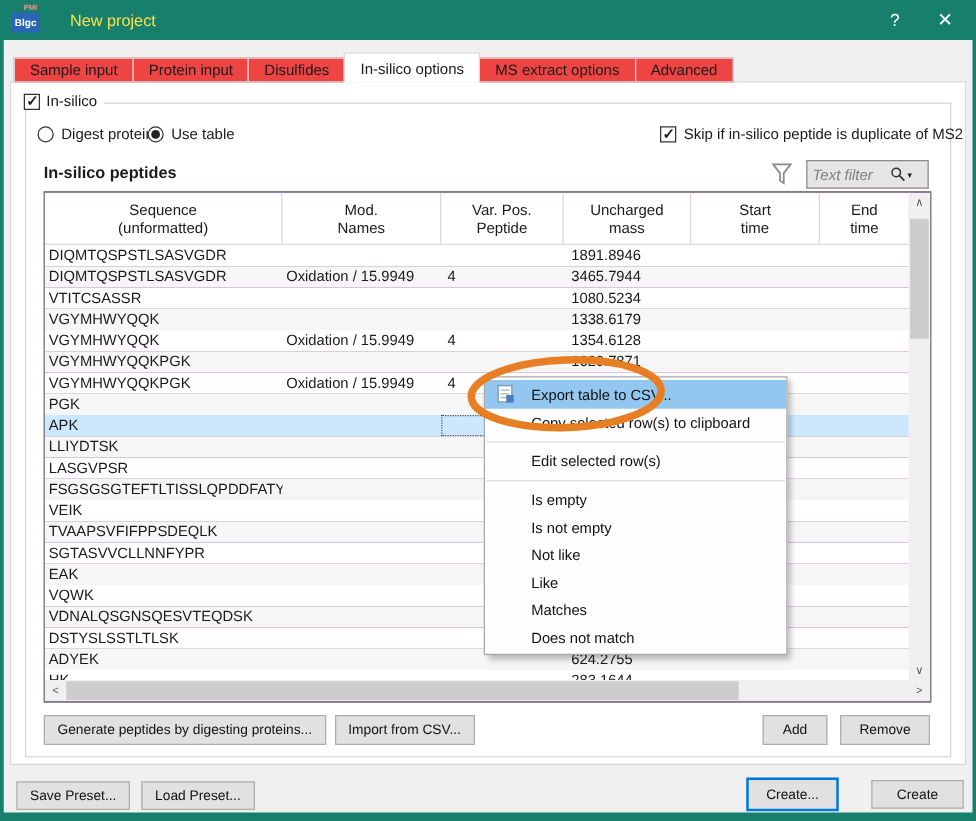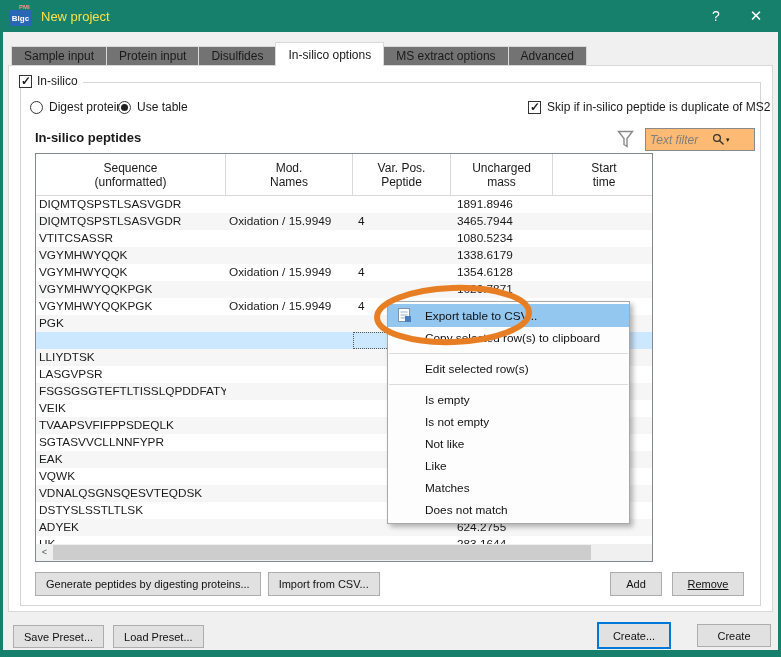--- a/index.html
+++ b/index.html
@@ -2,62 +2,62 @@
 <html><head>
 <meta charset="utf-8">
 <style>
   * { margin:0; padding:0; box-sizing:border-box; }
   html,body { width:781px; height:657px; }
   body { font-family:"Liberation Sans", sans-serif; font-size:12px; color:#1a1a1a; }
 
   .dialog { position:relative; width:781px; height:657px; background:#17806D; overflow:hidden; }
 
   
-  .titlebar { position:absolute; left:0; top:0; width:781px; height:32px; background:#17806D; display:flex; align-items:center; }
+  .titlebar { position:absolute; left:0; top:0; width:781px; height:32px; background:#17806D; display:flex; align-items:center;gap:15px; }
   .app-icon { position:relative; width:24px; height:24px; margin-left:9px; }
   .app-icon-pmi { position:absolute; top:0; left:10px; font-size:6px; font-weight:bold; color:#ff8d7e; line-height:6px; }
   .app-icon-blgc { position:absolute; left:0; top:6px; width:23px; height:16px; background:#2a66b6; color:#fff; font-size:8px; font-weight:bold; border-radius:2px; display:flex; align-items:center; justify-content:center; }
   .title-text { color:#fde047; font-size:13px; margin-left:8px; }
   .tb-btn { position:absolute; top:0; height:32px; width:34px; color:#ffffff; display:flex; align-items:center; justify-content:center; font-size:14px; }
   .tb-help { right:48px; }
   .tb-close { right:8px; font-size:15px; }
 
   
   .body { position:absolute; left:3px; top:32px; width:775px; height:618px; background:#f0f0f0; }
 
   
   .tabbar { position:absolute; left:11px; top:42px; height:24px; display:flex; align-items:flex-end; z-index:3; }
-  .tab { height:20px; background:#737373; border:1px solid #d9d9d9; display:flex; align-items:center; padding:0 12px; margin-left:-1px; color:#1a1a1a; }
+  .tab { height:20px; background:#ef4444; border:1px solid #d9d9d9; display:flex; align-items:center; padding:0 12px; margin-left:-1px; color:#1a1a1a; }
   .tab:first-child { margin-left:0; }
   .tab.active { height:24px; background:#ffffff; border-bottom:none; position:relative; z-index:4; }
 
   .tabpage { position:absolute; left:8px; top:65px; width:765px; height:547px; background:#ffffff; border:1px solid #d9d9d9; z-index:1; }
 
   
   .groupbox { position:absolute; left:20px; top:82px; width:741px; height:524px; border:1px solid #d5d5d5; z-index:2; }
   .groupbox-label { position:absolute; left:14px; top:74px; background:#ffffff; padding:0 5px; display:flex; align-items:center; gap:5px; z-index:3; }
 
   
   .cb { width:13px; height:13px; background:#fff; border:1px solid #333; position:relative; display:inline-block; flex:none; }
   .cb.checked::after { content:"\2713"; position:absolute; left:1px; top:-2px; font-size:12px; font-weight:bold; color:#1a1a1a; }
   .radio { width:13px; height:13px; background:#fff; border:1px solid #333; border-radius:50%; position:relative; display:inline-block; flex:none; }
   .radio.checked::after { content:""; position:absolute; left:2px; top:2px; width:7px; height:7px; background:#222; border-radius:50%; }
   .ctl-row { position:absolute; display:flex; align-items:center; gap:6px; z-index:3; }
 
   .table-title { position:absolute; left:35px; top:130px; font-size:13px; font-weight:bold; z-index:3; }
 
   .funnel { position:absolute; left:617px; top:130px; z-index:3; }
-  .filterbox { position:absolute; left:645px; top:128px; width:110px; height:23px; background:#fdba74; border:1px solid #8a8a8a; z-index:3; display:flex; align-items:center; }
+  .filterbox { position:absolute; left:645px; top:128px; width:98px; height:23px; background:#e5e5e5; border:1px solid #8a8a8a; z-index:3; display:flex; align-items:center; }
   .filterbox input { border:none; outline:none; width:62px; margin-left:4px; font-family:"Liberation Sans", sans-serif; font-size:12px; font-style:italic; color:#555; background:transparent; }
   .filterbox input::placeholder { color:#808080; font-style:italic; }
   .search-wrap { display:flex; align-items:center; gap:1px; }
   .dd-arrow { font-size:7px; color:#222; }
 
   
-  .ptable { position:absolute; left:35px; top:153px; width:618px; height:409px; border:1px solid #828790; background:#701a75; z-index:3; overflow:hidden; }
+  .ptable { position:absolute; left:35px; top:153px; width:710px; height:409px; border:1px solid #828790; background:#701a75; z-index:3; overflow:hidden; }
   .thead { position:absolute; left:0; top:0; width:692px; height:42px; display:grid; grid-template-columns:190px 127px 98px 102px 103px 72px; border-bottom:1px solid #d9d9d9; background:#fff; }
   .hcell { border-right:1px solid #d9d9d9; display:flex; flex-direction:column; align-items:center; justify-content:center; line-height:14px; text-align:center; }
   .tbody { position:absolute; left:0; top:42px; width:692px; height:348px; overflow:hidden; }
   .trow { position:relative; height:17px; display:grid; grid-template-columns:190px 127px 98px 102px 103px 72px; background:#ffffff; }
   .trow:nth-child(even) { background:#f6f6f6; }
   .trow.selected { background:#cce8ff; }
   .trow > div { line-height:17px; white-space:nowrap; overflow:hidden; font-size:11.8px; }
   .c-seq { padding-left:3px; }
   .c-mod { padding-left:3px; }
   .c-var { padding-left:5px; }
@@ -79,21 +79,21 @@
   .menu-sep { height:1px; background:#dcdcdc; margin:4px 1px 4px 1px; }
 
   
   .annot { position:absolute; left:372px; top:283px; width:162px; height:64px; z-index:12; pointer-events:none; }
 
   
   .btn { background:#e1e1e1; border:1px solid #adadad; height:24px; display:flex; align-items:center; justify-content:center; padding:0 10px; font-family:"Liberation Sans", sans-serif; font-size:11px; color:#111; white-space:nowrap; }
   .btnrow-left { position:absolute; left:35px; top:572px; display:flex; gap:7px; z-index:3; }
   .btnrow-right { position:absolute; right:37px; top:572px; display:flex; gap:10px; z-index:3; }
   .btn.add { min-width:52px; }
-  .btn.remove { min-width:72px;text-decoration:underline; }
+  .btn.remove { min-width:72px; }
 
   .footrow-left { position:absolute; left:13px; top:625px; display:flex; gap:9px; z-index:2; }
   .footrow-right { position:absolute; right:10px; top:622px; display:flex; gap:26px; align-items:flex-start; z-index:2; }
   .btn.preset { height:23px; }
   .btn.create { height:27px; min-width:74px; border:2px solid #0078d7; }
   .btn.cancel { height:23px; min-width:74px; margin-top:2px; }
 </style>
 </head>
 <body>
 
@@ -243,20 +243,21 @@
         </div>
         <div class="trow">
           <div class="c-seq">PGK</div>
           <div class="c-mod"></div>
           <div class="c-var"></div>
           <div class="c-mass"></div>
           <div class="c-start"></div>
           <div class="c-end"></div>
         </div>
         <div class="trow selected">
+          <div class="c-seq">APK</div>
           <div class="c-mod"></div>
           <div class="c-var"></div>
           <div class="c-mass"></div>
           <div class="c-start"></div>
           <div class="c-end"></div>
           <div class="focus-cell"></div>
         </div>
         <div class="trow">
           <div class="c-seq">LLIYDTSK</div>
           <div class="c-mod"></div>

